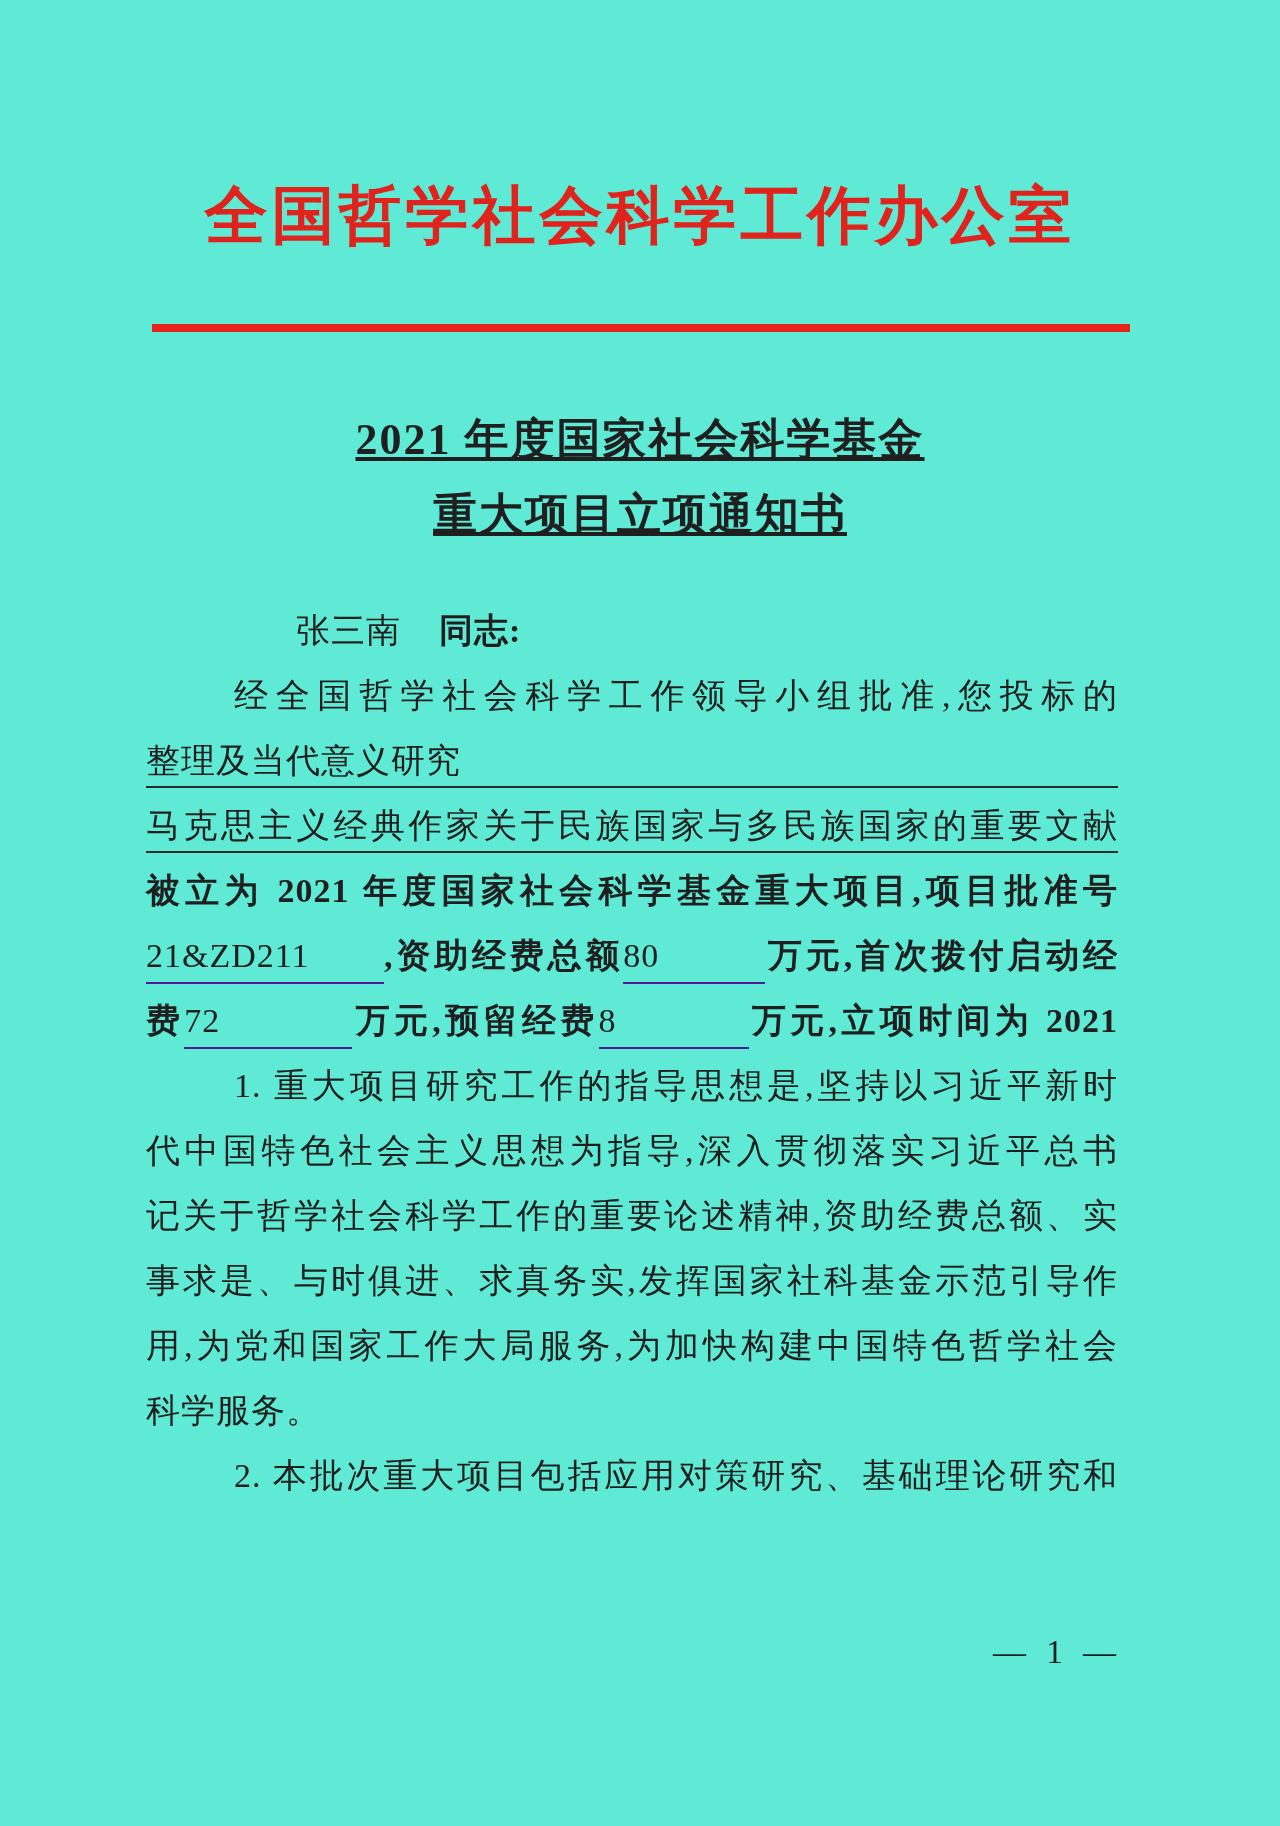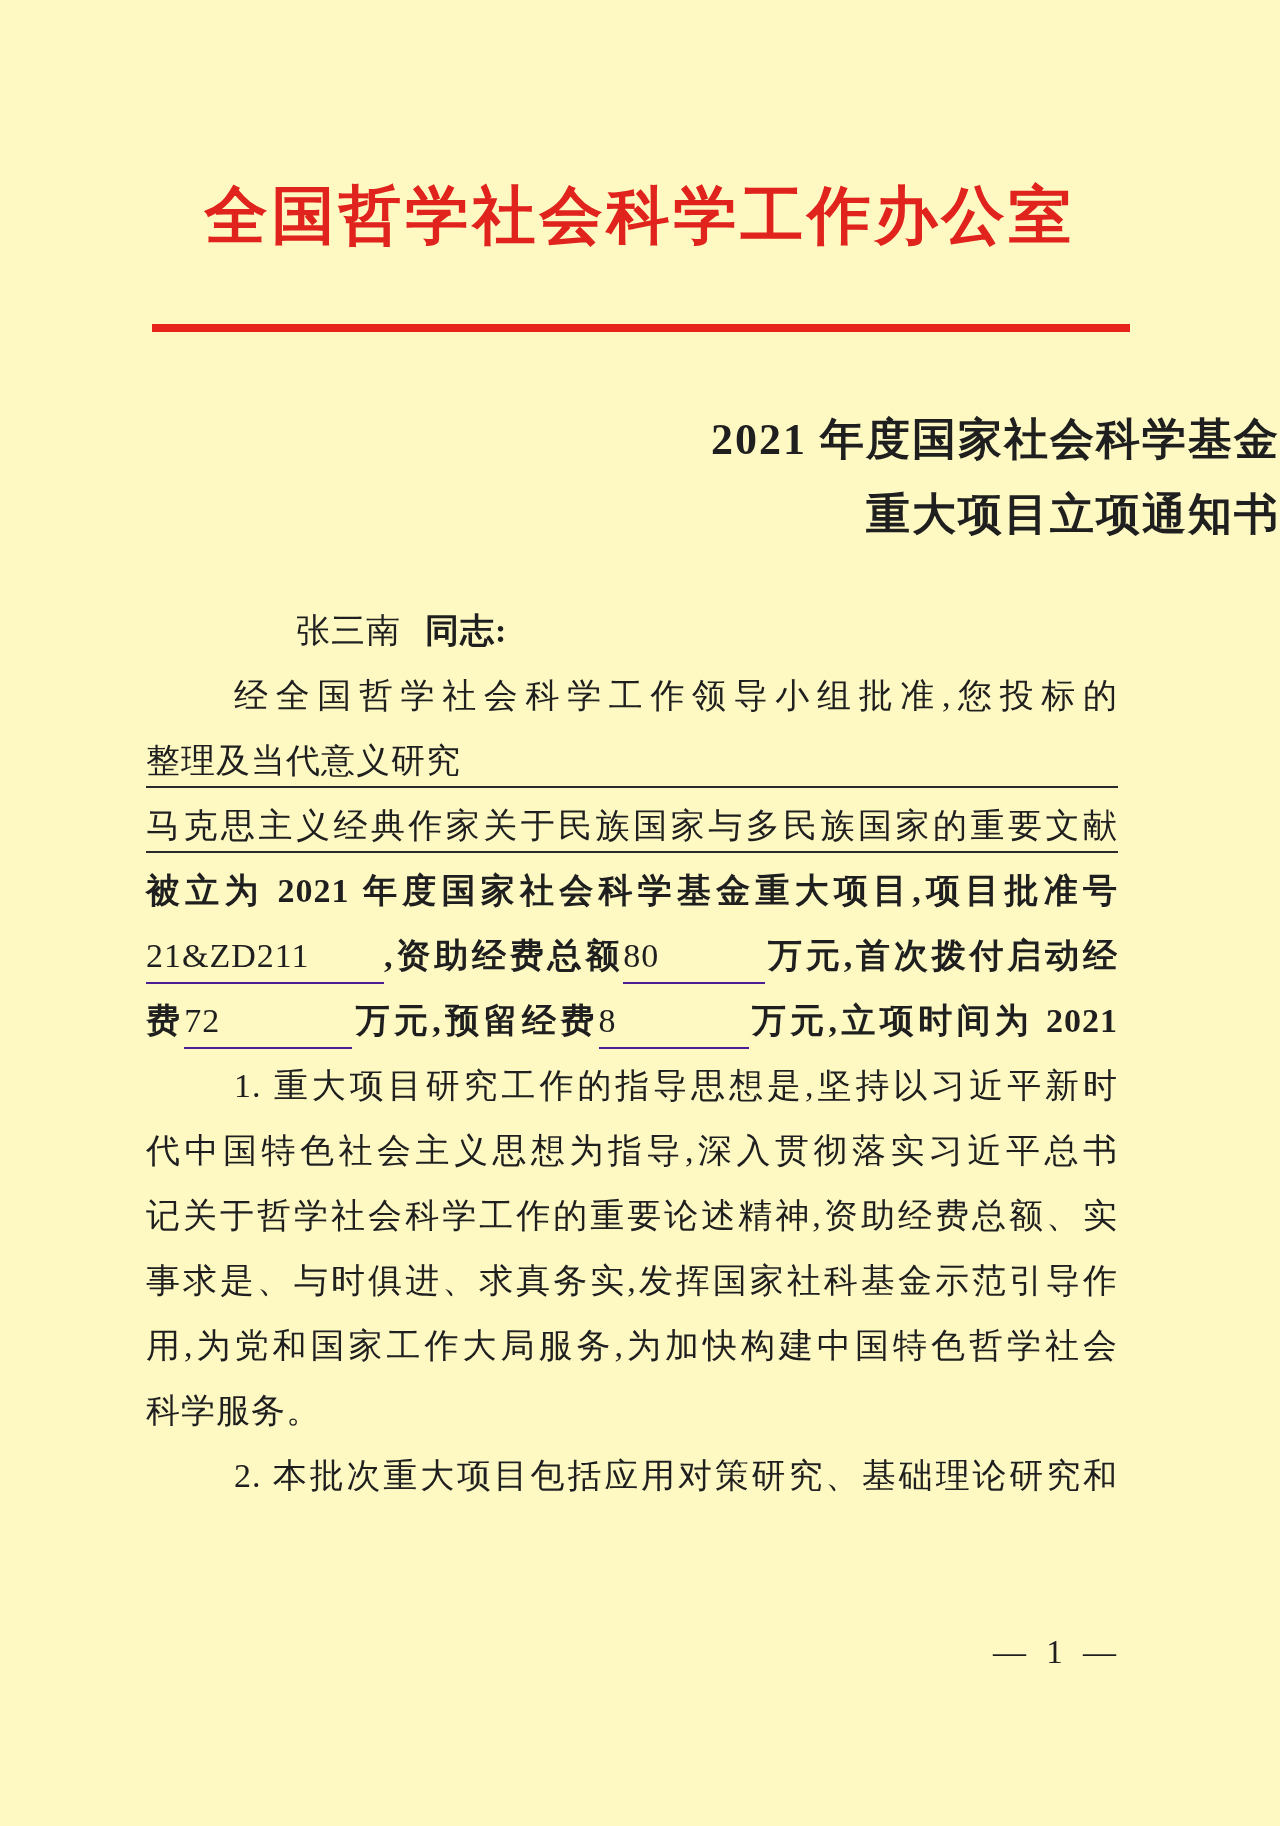--- a/index.html
+++ b/index.html
@@ -2,21 +2,21 @@
 <html><head>
 <meta charset="utf-8">
 <style>
   html, body { margin: 0; padding: 0; background: #ffffff; }
 
   .page {
     position: relative;
     width: 1280px;
     height: 1826px;
     margin: 0 auto;
-    background: #fef9c3;
+    background: #5eead4;
     font-family: "Liberation Serif", "DejaVu Serif", serif;
     color: #1f1f1f;
     overflow: hidden;
   }
 
   
   .org-title {
     position: absolute;
     top: 168px;
     left: 0;
@@ -37,25 +37,26 @@
     height: 8px;
     background: #e6241b;
   }
 
   
   .doc-title {
     position: absolute;
     top: 402px;
     left: 0;
     width: 100%;
-    text-align: right;
+    text-align: center;
     font-weight: bold;
     font-size: 44px;
     line-height: 75px;
     letter-spacing: 2px;
+    text-decoration: underline;
   }
 
   
   .body-block {
     position: absolute;
     top: 598px;
     left: 146px;
     width: 972px;
     font-size: 34px;
   }
@@ -65,21 +66,21 @@
     line-height: 65px;
     letter-spacing: 1px;
   }
   .j {
     text-align: justify;
     text-align-last: justify;
   }
   .indent { text-indent: 88px; }
   .salutation { text-indent: 150px; }
   .bold { font-weight: bold; }
-  .name { margin-right: 24px; }
+  .name { margin-right: 38px; }
 
   
   .u::after {
     content: "";
     position: absolute;
     left: 0;
     right: 0;
     bottom: 5px;
     height: 2px;
     background: #2b2b2b;

